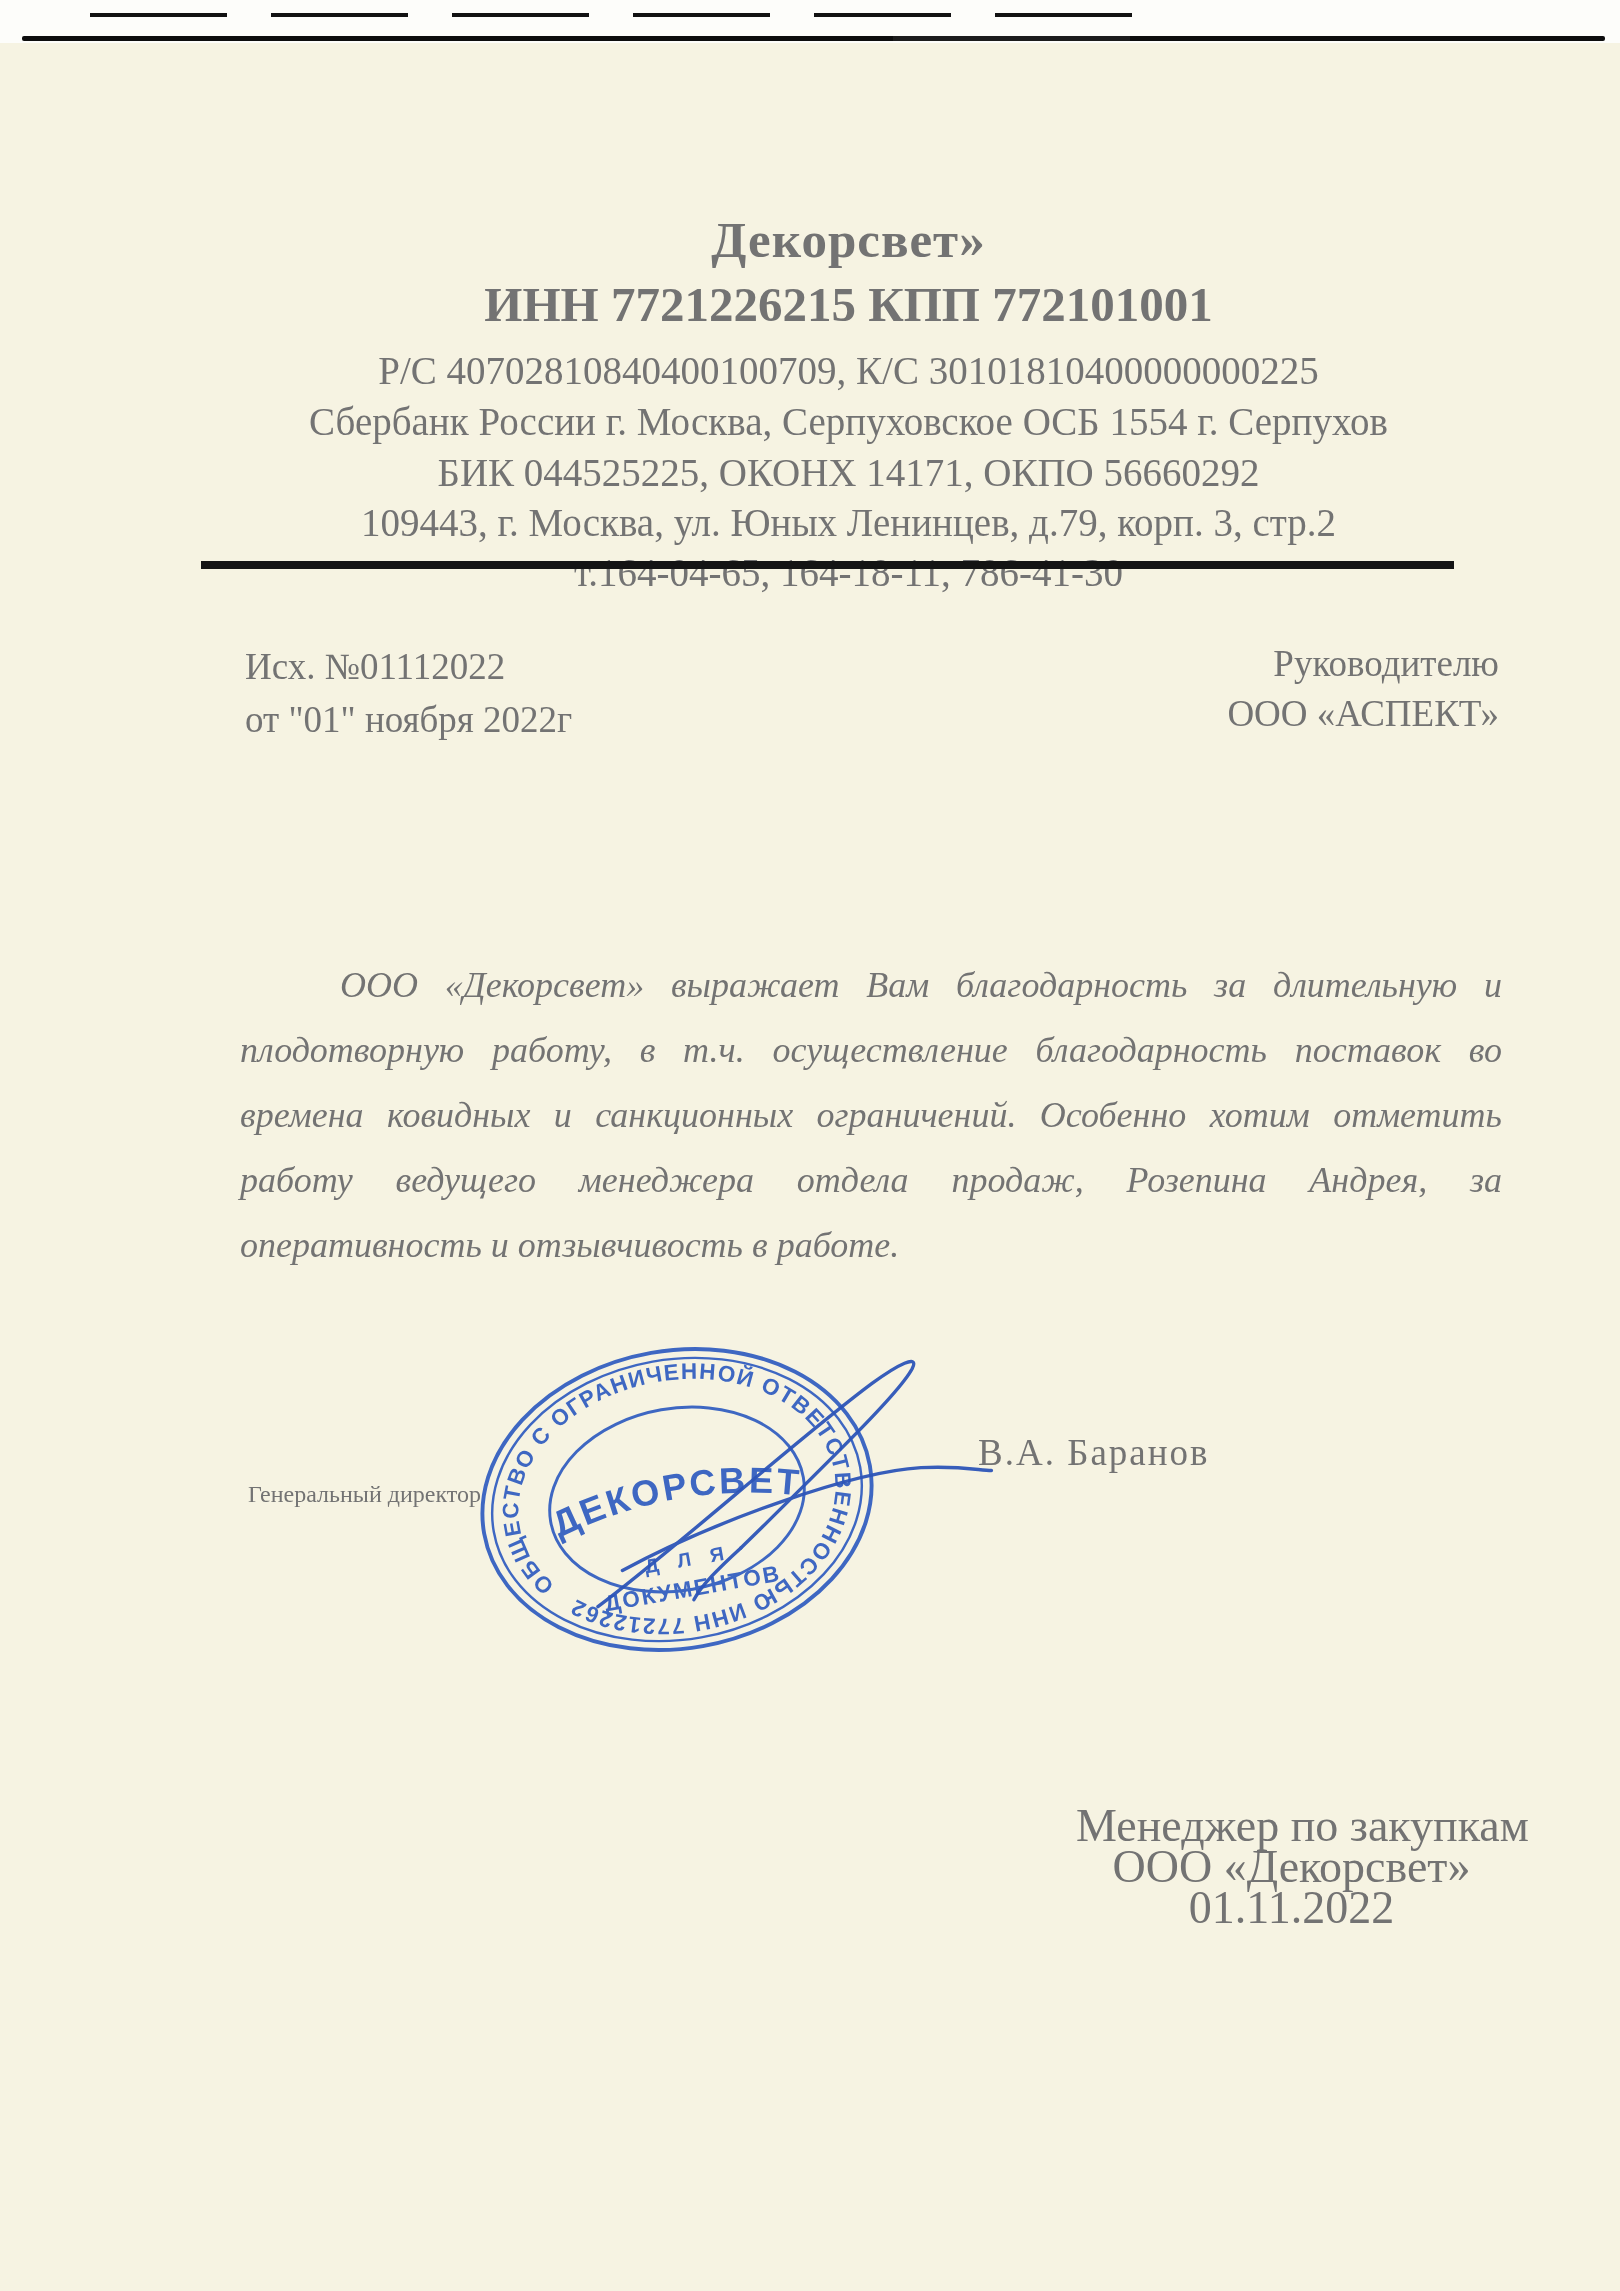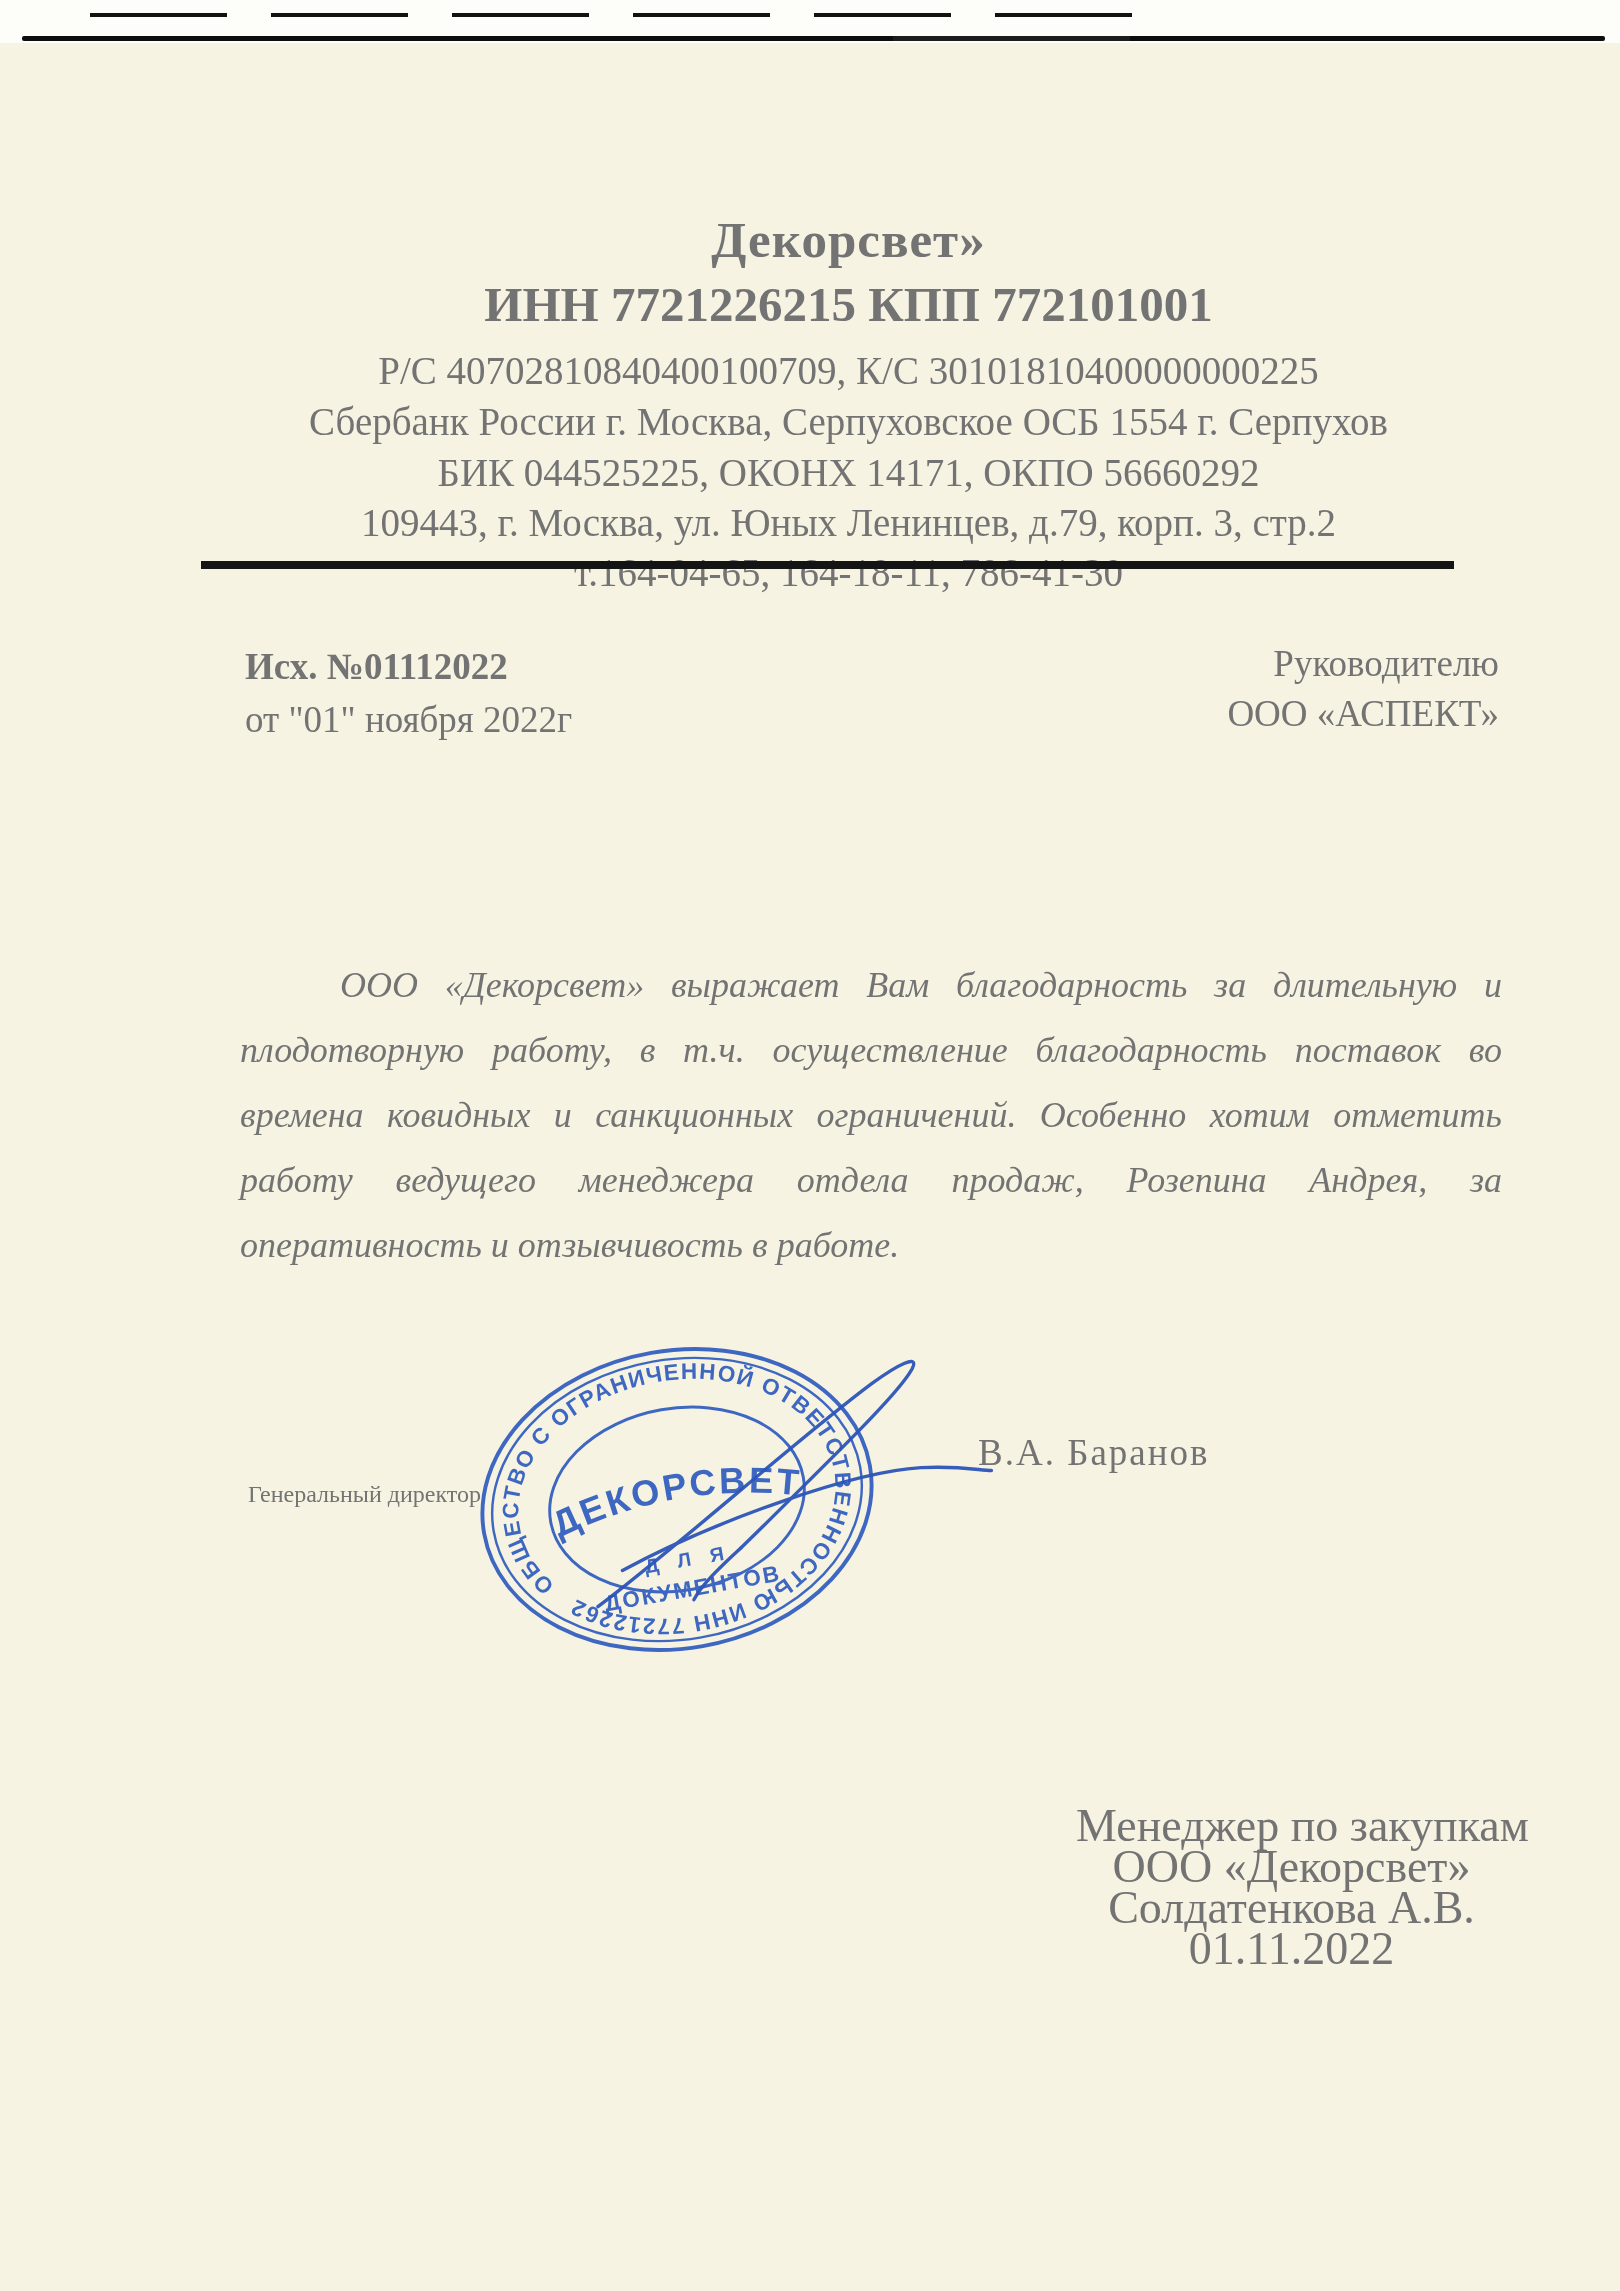--- a/index.html
+++ b/index.html
@@ -54,21 +54,21 @@
     <div class="hline h2" style="position:relative;top:218px;">ИНН 7721226215 КПП 772101001</div>
     <div class="hline hs" style="position:relative;top:233px;">Р/С 40702810840400100709, К/С 30101810400000000225</div>
     <div class="hline hs" style="position:relative;top:239px;">Сбербанк России г. Москва, Серпуховское ОСБ 1554 г. Серпухов</div>
     <div class="hline hs" style="position:relative;top:245px;">БИК 044525225, ОКОНХ 14171, ОКПО 56660292</div>
     <div class="hline hs" style="position:relative;top:250px;">109443, г. Москва, ул. Юных Ленинцев, д.79, корп. 3, стр.2</div>
     <div class="hline hs" style="position:relative;top:255px;">т.164-04-65, 164-18-11, 786-41-30</div>
   </div>
 
   <div class="separator"></div>
 
-  <div class="ref" style="top:645px;font-weight:bold;">Исх. №01112022</div>
+  <div class="ref" style="top:645px;">Исх. №01112022</div>
   <div class="ref" style="top:698px;">от "01" ноября 2022г</div>
 
   <div class="addr" style="top:642px;">Руководителю</div>
   <div class="addr" style="top:692px;">ООО «АСПЕКТ»</div>
 
   <div class="body-par">
     <div class="bline first">ООО «Декорсвет» выражает Вам благодарность за длительную и</div>
     <div class="bline">плодотворную работу, в т.ч. осуществление благодарность поставок во</div>
     <div class="bline">времена ковидных и санкционных ограничений. Особенно хотим отметить</div>
     <div class="bline">работу ведущего менеджера отдела продаж, Розепина Андрея, за</div>
@@ -100,18 +100,17 @@
     <g fill="none" stroke="#2d55b8" stroke-width="3.5" stroke-linecap="round" opacity="0.95">
       <path d="M 70 300 C 150 240 272 130 350 72 C 376 53 399 41 391 57 C 383 72 352 105 322 135 C 292 165 242 215 216 240"></path>
       <path d="M 216 240 C 192 262 176 278 168 293"></path>
       <path d="M 95 263 C 190 212 330 162 400 158 C 442 156 460 161 472 161"></path>
     </g>
   </svg>
 
   <div class="footer">
     <div>Менеджер по закупкам</div>
     <div>ООО «Декорсвет»</div>
-    <div>Солдатенкова А.В.</div>
     <div>01.11.2022</div>
   </div>
 
 </div>
 
 
 </body></html>

